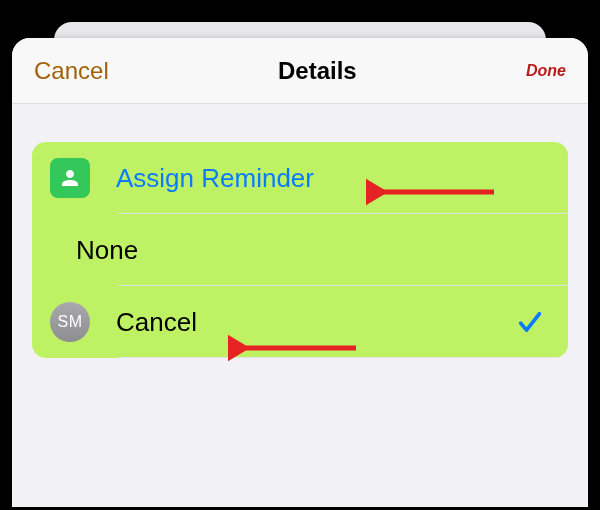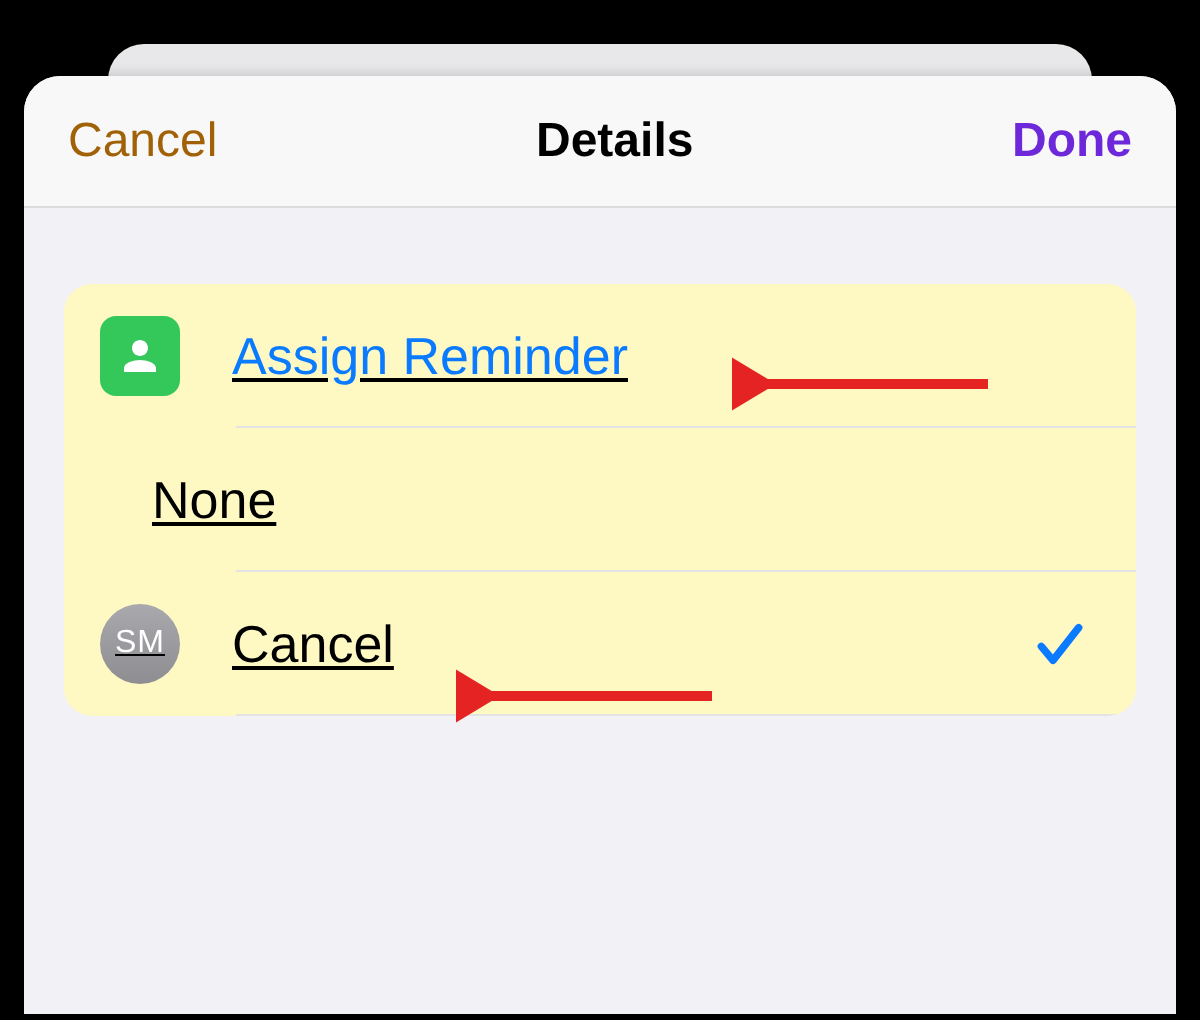--- a/index.html
+++ b/index.html
@@ -50,33 +50,33 @@
       font-size: 24px;
       font-weight: 400;
       cursor: pointer;
     }
     .nav-title {
       color: #000;
       font-size: 24px;
       font-weight: 600;
     }
     .nav-done {
-      color: #6d28d9;
-      font-size: 24px;
+      color: #b91c1c;
+      font-size: 16px;
       font-weight: 600;
       cursor: pointer;
+      font-style: italic;
     }
     .content {
       padding: 38px 20px 0 20px;
     }
     .card {
-      background: #fef9c3;
+      background: #bef264;
       border-radius: 14px;
       overflow: hidden;
-      text-decoration: underline;
     }
     .row {
       display: flex;
       align-items: center;
       padding: 0 18px;
       min-height: 72px;
       position: relative;
     }
     .row-sep {
       position: absolute;

